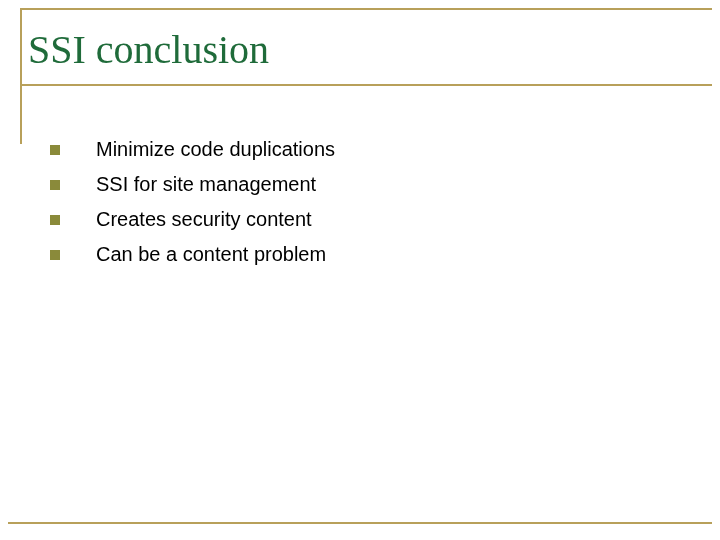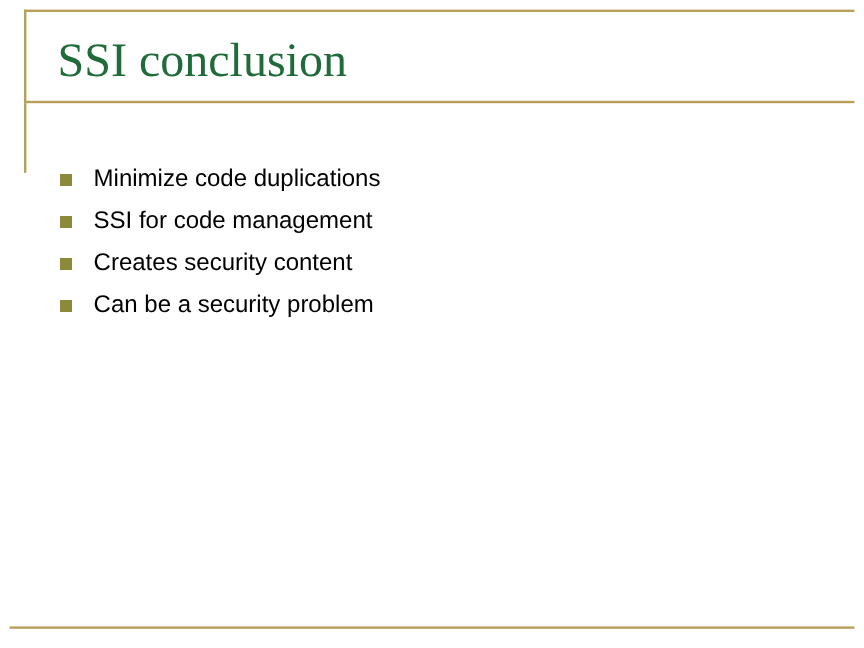--- a/index.html
+++ b/index.html
@@ -41,21 +41,21 @@
       content: "";
       position: absolute;
       left: 0;
       top: 100%;
       width: 2px;
       height: 58px;
       background: #b8a05a;
     }
     .title-text {
       position: absolute;
-      left: 40px;
+      left: 20px;
       top: 18px;
       font-family: "Times New Roman", Times, serif;
       font-size: 40px;
       color: #1f6b3a;
       font-weight: 400;
     }
     .title-underline {
       position: absolute;
       left: 12px;
       right: 0;
@@ -74,21 +74,21 @@
     .content {
       position: absolute;
       top: 128px;
       left: 42px;
       right: 30px;
     }
     .bullet-item {
       display: flex;
       align-items: center;
       margin-bottom: 8px;
-      gap: 18px;
+      gap: 36px;
     }
     .bullet-icon {
       width: 10px;
       height: 10px;
       background: #8a8a3a;
       flex-shrink: 0;
     }
     .bullet-label {
       font-size: 20px;
       color: #000000;
@@ -107,26 +107,26 @@
     <div class="title-underline"></div>
   </div>
 
   <div class="content">
     <div class="bullet-item">
       <span class="bullet-icon"></span>
       <span class="bullet-label">Minimize code duplications</span>
     </div>
     <div class="bullet-item">
       <span class="bullet-icon"></span>
-      <span class="bullet-label">SSI for code management</span>
+      <span class="bullet-label">SSI for site management</span>
     </div>
     <div class="bullet-item">
       <span class="bullet-icon"></span>
       <span class="bullet-label">Creates security content</span>
     </div>
     <div class="bullet-item">
       <span class="bullet-icon"></span>
-      <span class="bullet-label">Can be a security problem</span>
+      <span class="bullet-label">Can be a content problem</span>
     </div>
   </div>
 
   <div class="bottom-bar"></div>
 </div>
 
 </body></html>

